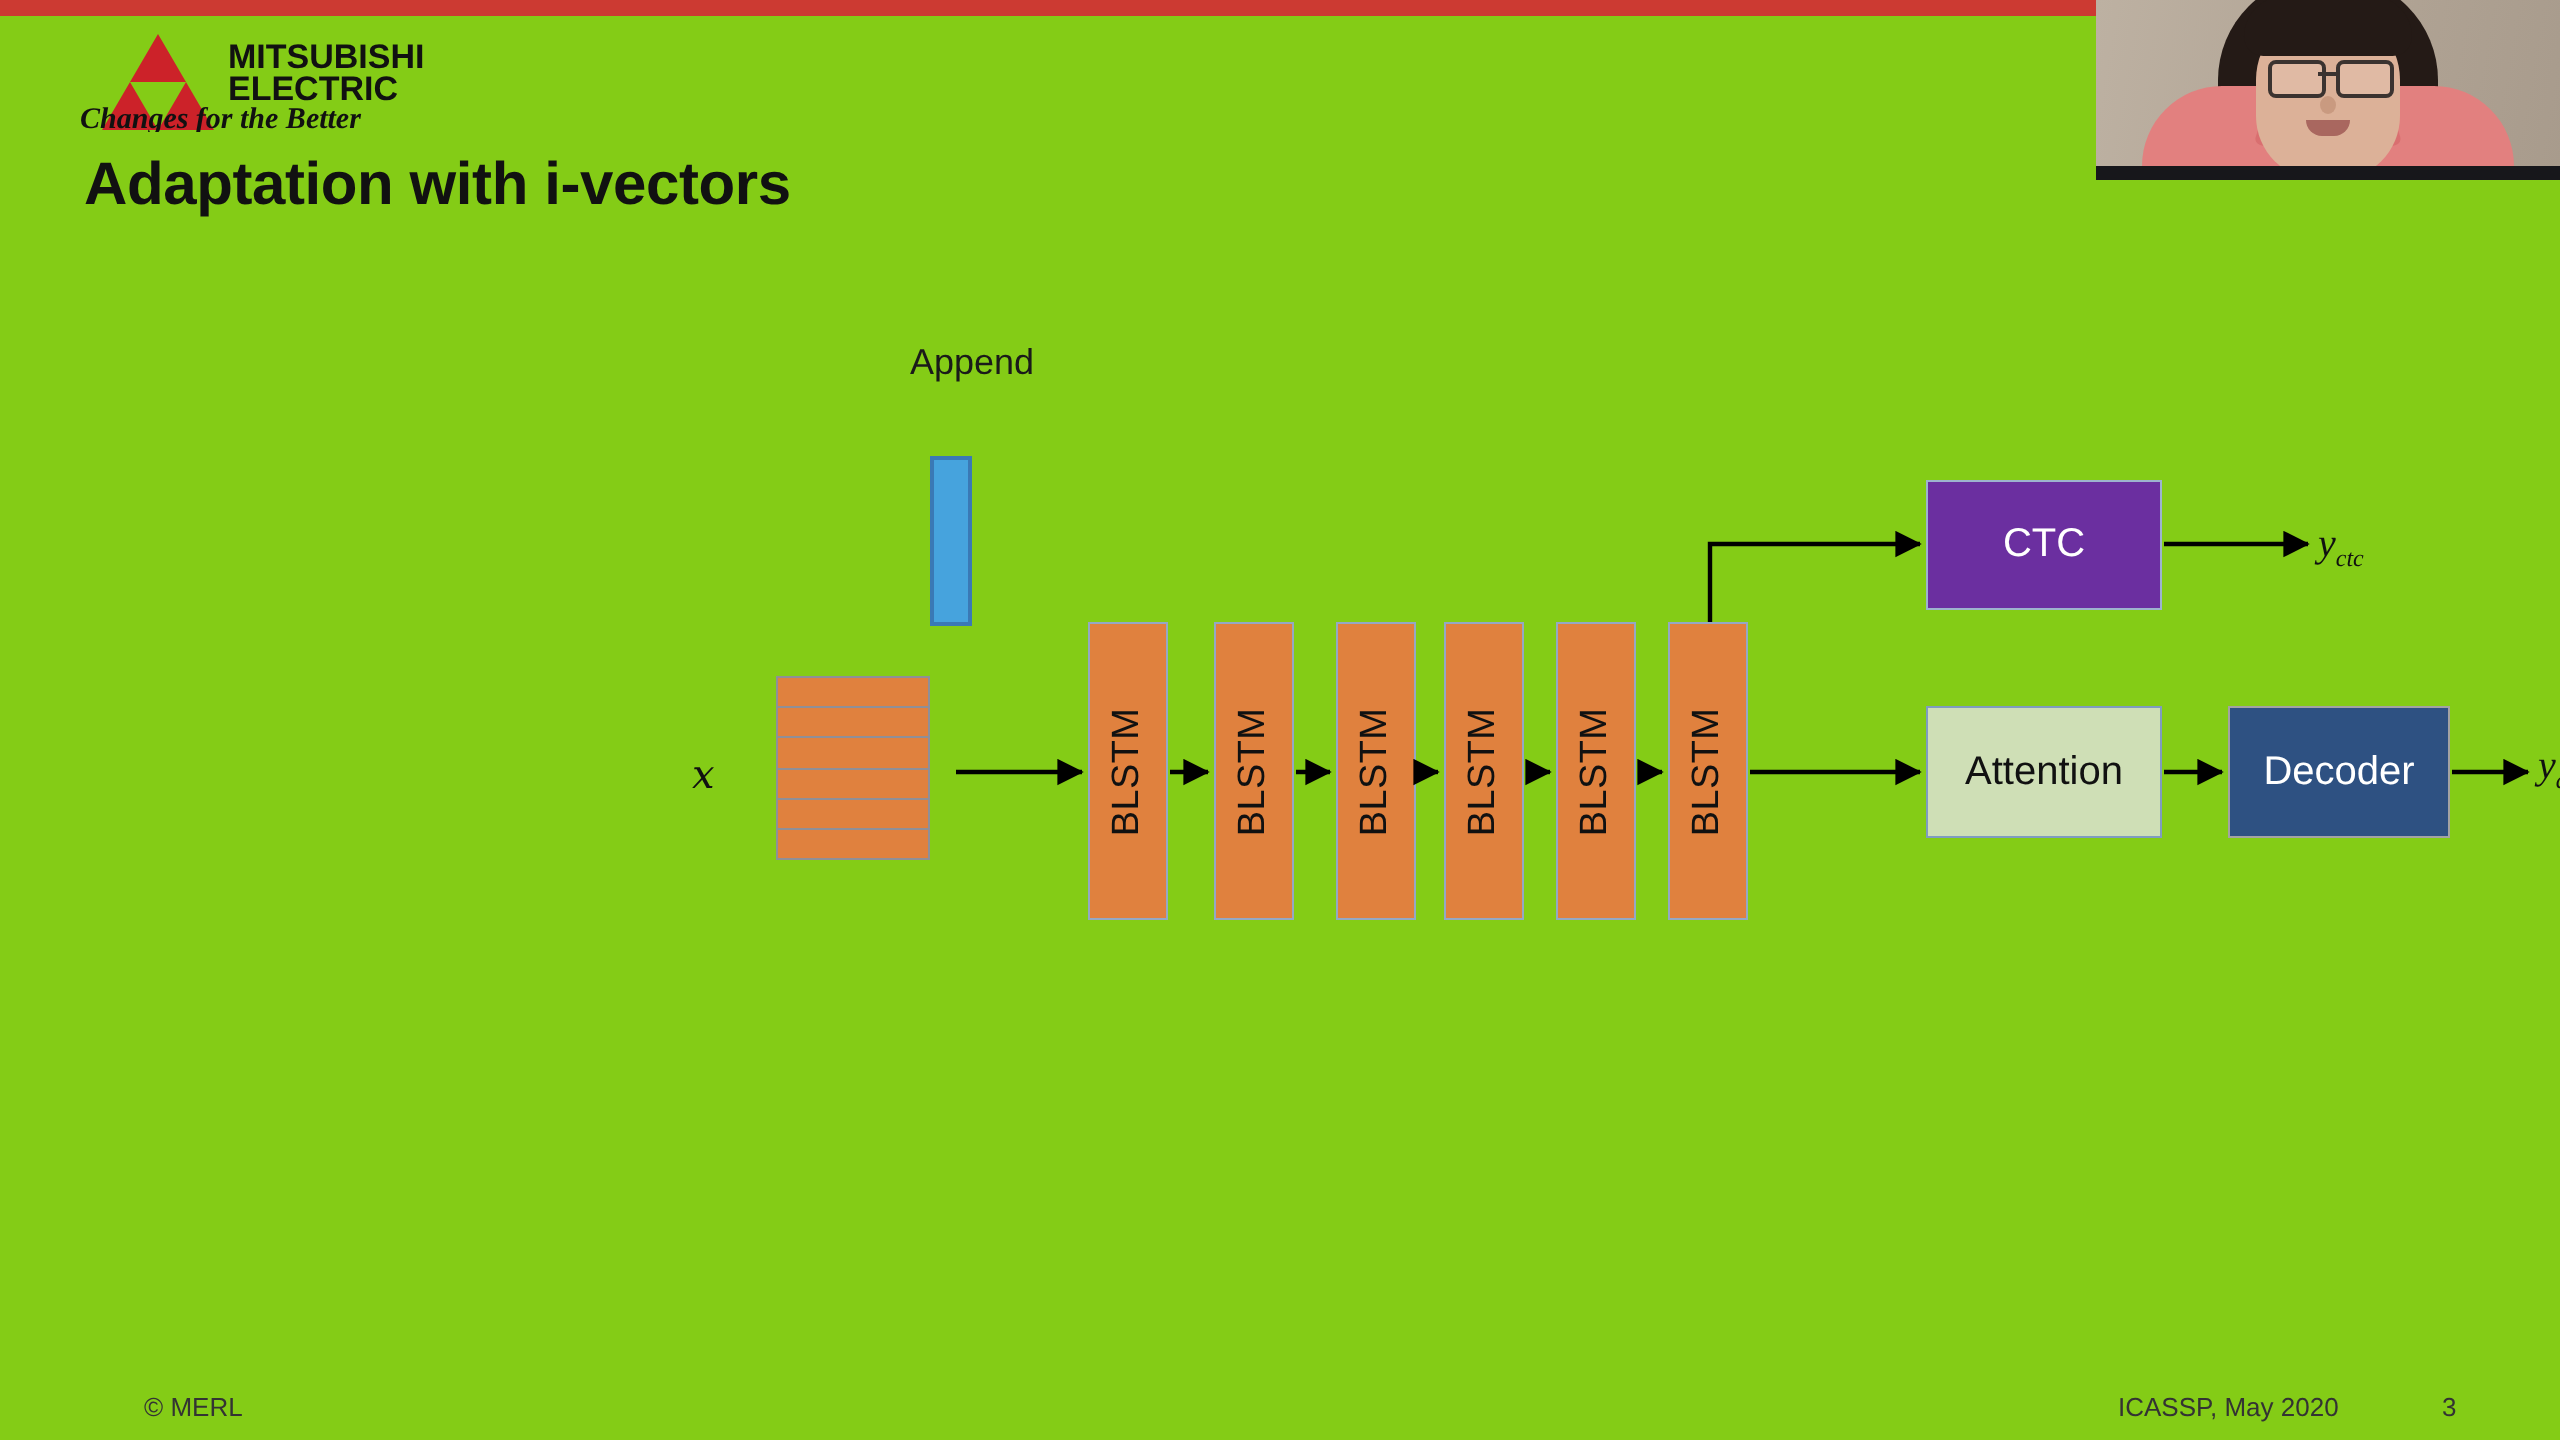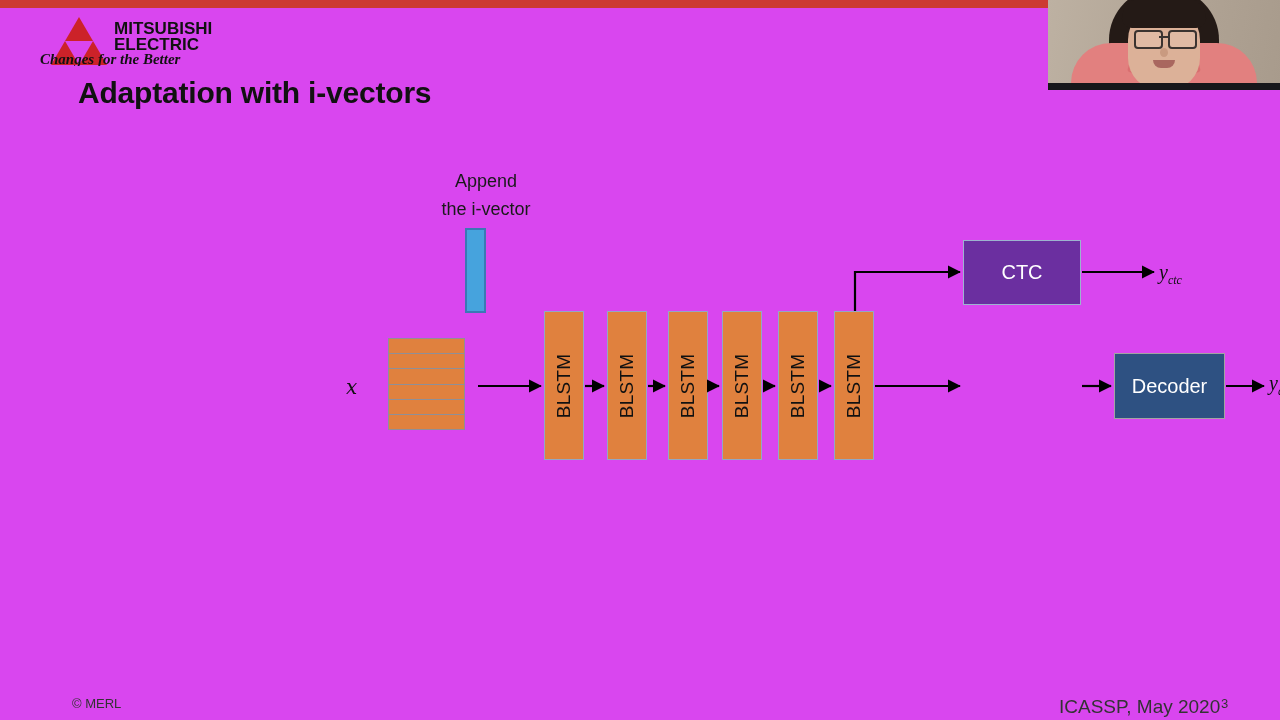--- a/index.html
+++ b/index.html
@@ -2,35 +2,34 @@
 <html><head>
 <meta charset="utf-8">
 <style>
   html,body{margin:0;padding:0;}
   body{
     width:1280px;height:720px;overflow:hidden;
     background:#ffffff;
     font-family:"Liberation Sans", sans-serif;
     position:relative;
   }
-  #slide{position:absolute;inset:0;background:#d946ef;}
+  #slide{position:absolute;inset:0;background:#84cc16;}
 
   
   .topbar{position:absolute;left:0;top:0;width:1280px;height:8px;background:#cc3a32;}
 
   
   .logo{position:absolute;left:34px;top:14px;width:180px;height:52px;}
   .logo svg{display:block;}
 
   
   .title{
     position:absolute;left:42px;top:76px;
     font-size:30px;font-weight:bold;color:#111;letter-spacing:-0.2px;
     white-space:nowrap;
-    margin-left:36px;
   }
 
   
   .diagram{position:absolute;left:0;top:0;width:1280px;height:596px;margin-left:38px;}
 
   .note{
     position:absolute;left:378px;top:168px;width:140px;
     text-align:center;font-size:18px;color:#1a1a1a;line-height:1.55;
   }
 
@@ -87,21 +86,21 @@
   #y-ctc{left:1121px;top:261px;}
   #y-att{left:1231px;top:372px;text-align:right;}
 
   .connlayer{position:absolute;left:0;top:0;width:1280px;height:720px;}
 
   
   .footer-left{
     position:absolute;left:40px;top:696px;font-size:13px;color:#333;margin-left:32px;
   }
   .footer-conf{
-    position:absolute;left:1059px;top:696px;font-size:19px;color:#333;
+    position:absolute;left:1059px;top:696px;font-size:13px;color:#333;
   }
   .footer-page{
     position:absolute;left:1221px;top:696px;font-size:13px;color:#333;
   }
 
   
   .webcam{
     position:absolute;left:1048px;top:0px;width:232px;height:90px;
     overflow:hidden;background:#b4a898;
   }
@@ -153,21 +152,20 @@
       <text x="6" y="50" font-family="Liberation Serif, serif" font-style="italic" font-size="15" font-weight="bold" fill="#111">Changes for the Better</text>
     </svg>
   </div>
 
   <div class="title">Adaptation with i-vectors</div>
 
   <div class="diagram">
 
     <div class="note">
       <div>Append</div>
-      <div>the i-vector</div>
     </div>
 
     <div class="ivec"></div>
 
     <div class="xlabel">x</div>
 
     <div class="featblock">
       <div class="featrow"></div>
       <div class="featrow"></div>
       <div class="featrow"></div>
@@ -190,20 +188,23 @@
     </div>
     <div class="blstm" style="left:740px;">
       <span>BLSTM</span>
     </div>
     <div class="blstm" style="left:796px;">
       <span>BLSTM</span>
     </div>
 
     <div class="ctcbox">
       <span>CTC</span>
+    </div>
+    <div class="attbox">
+      <span>Attention</span>
     </div>
     <div class="decbox">
       <span>Decoder</span>
     </div>
 
     <div class="ylab" id="y-ctc"><span>y</span><sub>ctc</sub></div>
     <div class="ylab" id="y-att"><span>y</span><sub>att</sub></div>
 
     <svg class="connlayer">
       <defs>

